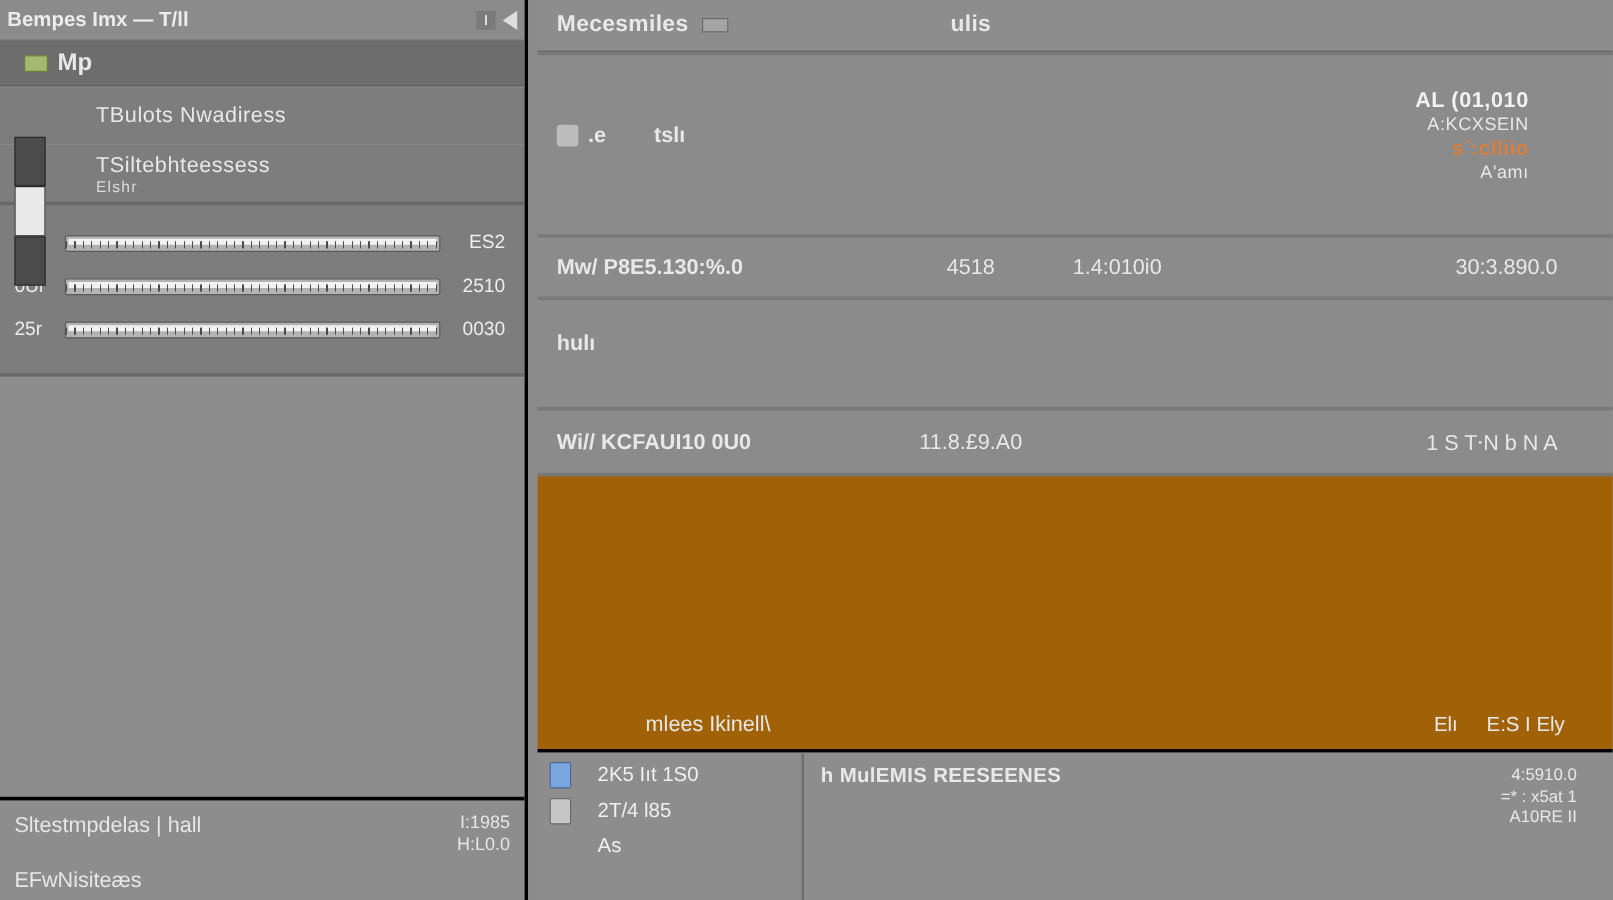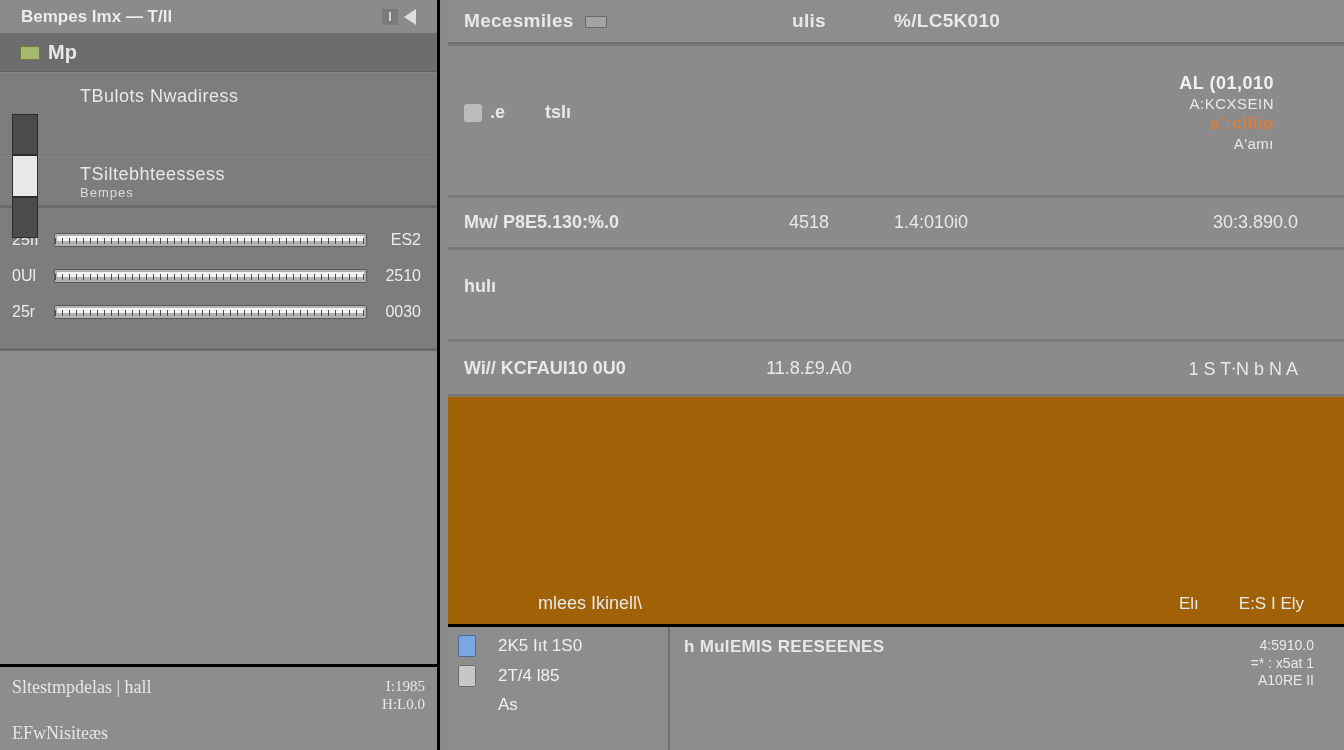--- a/index.html
+++ b/index.html
@@ -21,21 +21,21 @@
     background: #8d8d8d;
     border-right: 3px solid #000;
   }
 
   
   .panel-header {
     display: flex;
     align-items: center;
     justify-content: space-between;
     height: 34px;
-    padding: 0 21px;
+    padding: 0 6px;
     background: #8b8b8b;
     border-bottom: 1px solid #6f6f6f;
     font-size: 17px;
     font-weight: 600;
     color: #ececec;
     text-align: right;
   }
   .panel-header .title { display:flex; align-items:center; gap:8px; }
   .panel-header .collapse-btns { display:flex; gap:6px; }
   .mini-btn {
@@ -59,21 +59,21 @@
   }
   .folder-icon {
     width:20px;height:14px;background:#a6b86f;border:1px solid #6e7d3a;
   }
   .nav-sub {
     display:flex; align-items:center; gap:18px;
     height:48px; padding-left:80px;
     font-size:18px; letter-spacing:.5px;
     border-top:1px solid #868686;
   }
-  .nav-sub.second { justify-content:space-between; padding-right:10px;margin-top:37px; }
+  .nav-sub.second { justify-content:space-between; padding-right:10px; }
   .mini-marker {
     width:14px;height:12px;
     background:linear-gradient(#cecece,#888);
   }
   .mini-code { font-size:13px; color:#dcdcdc; letter-spacing:1px; }
 
   .vw-strip {
     position:absolute;
     left:12px; top:80px;
     width:26px; height:124px;
@@ -110,21 +110,21 @@
 
   
   .spacer-left { flex:1; background:#8d8d8d; }
 
   
   .left-bottom {
     border-top:3px solid #000;
     background:#8d8d8d;
     padding:10px 12px 6px;
   }
-  .lb-row { display:flex; justify-content:space-between; font-size:18px; color:#e6e6e6;font-family:Liberation Serif, serif; }
+  .lb-row { display:flex; justify-content:space-between; font-size:18px; color:#e6e6e6; }
   .lb-row .nums { text-align:right; font-size:15px; line-height:1.2; }
 
   
   .main {
     flex:1;
     display:flex; flex-direction:column;
     border-left:8px solid #8b8b8b;
   }
 
   
@@ -181,21 +181,21 @@
     background:#a16207;
     border-top:2px solid #787878;
     position:relative;
   }
   .bc-footer{
     position:absolute; left:0; right:0; bottom:0;
     display:flex; justify-content:space-between; align-items:flex-end;
     padding:0 40px 10px 90px;
     font-size:18px; color:#e8e8e8;
   }
-  .bc-footer .right{ display:flex; gap:40px; font-size:17px; }
+  .bc-footer .right{ display:flex; gap:24px; font-size:17px; }
 
   
   .bottom-strip {
     height:126px;
     background:#8d8d8d;
     border-top:3px solid #000;
     display:flex;
   }
   .bs-left {
     width:222px;
@@ -239,21 +239,21 @@
         <span class="folder-icon"></span>
         <span>Mp</span>
       </div>
       <div class="nav-sub">
         <span>TBulots Nwadiress</span>
       </div>
       <div class="nav-sub second">
         <div>
           <span>TSiltebhteessess</span>
           <span class="mini-marker"></span>
-          <div class="mini-code">Bempes</div>
+          <div class="mini-code">Elshr</div>
         </div>
       </div>
     </div>
 
     <div class="slider-block" id="slider-block">
         <div class="slider-row">
           <span class="lab">25II</span>
           <div class="track">
             <div class="ticks"></div>
           </div>
@@ -293,21 +293,20 @@
   </div>
 
   <div class="main">
 
     <div class="list-header">
       <span>
         <span>Mecesmiles</span>
         <span class="fake-toggle"></span>
       </span>
       <span>ulis</span>
-      <span>%/LC5K010</span>
       <span></span>
     </div>
 
     <div class="list" id="list">
         <div class="row tall">
           <div class="row-inner">
             <div class="c1"><span class="pill-icon"></span><span style="margin-right:40px;">.e</span><span>tslı</span></div>
             <div class="c2"></div>
             <div class="c3"></div>
             <div class="c4">

